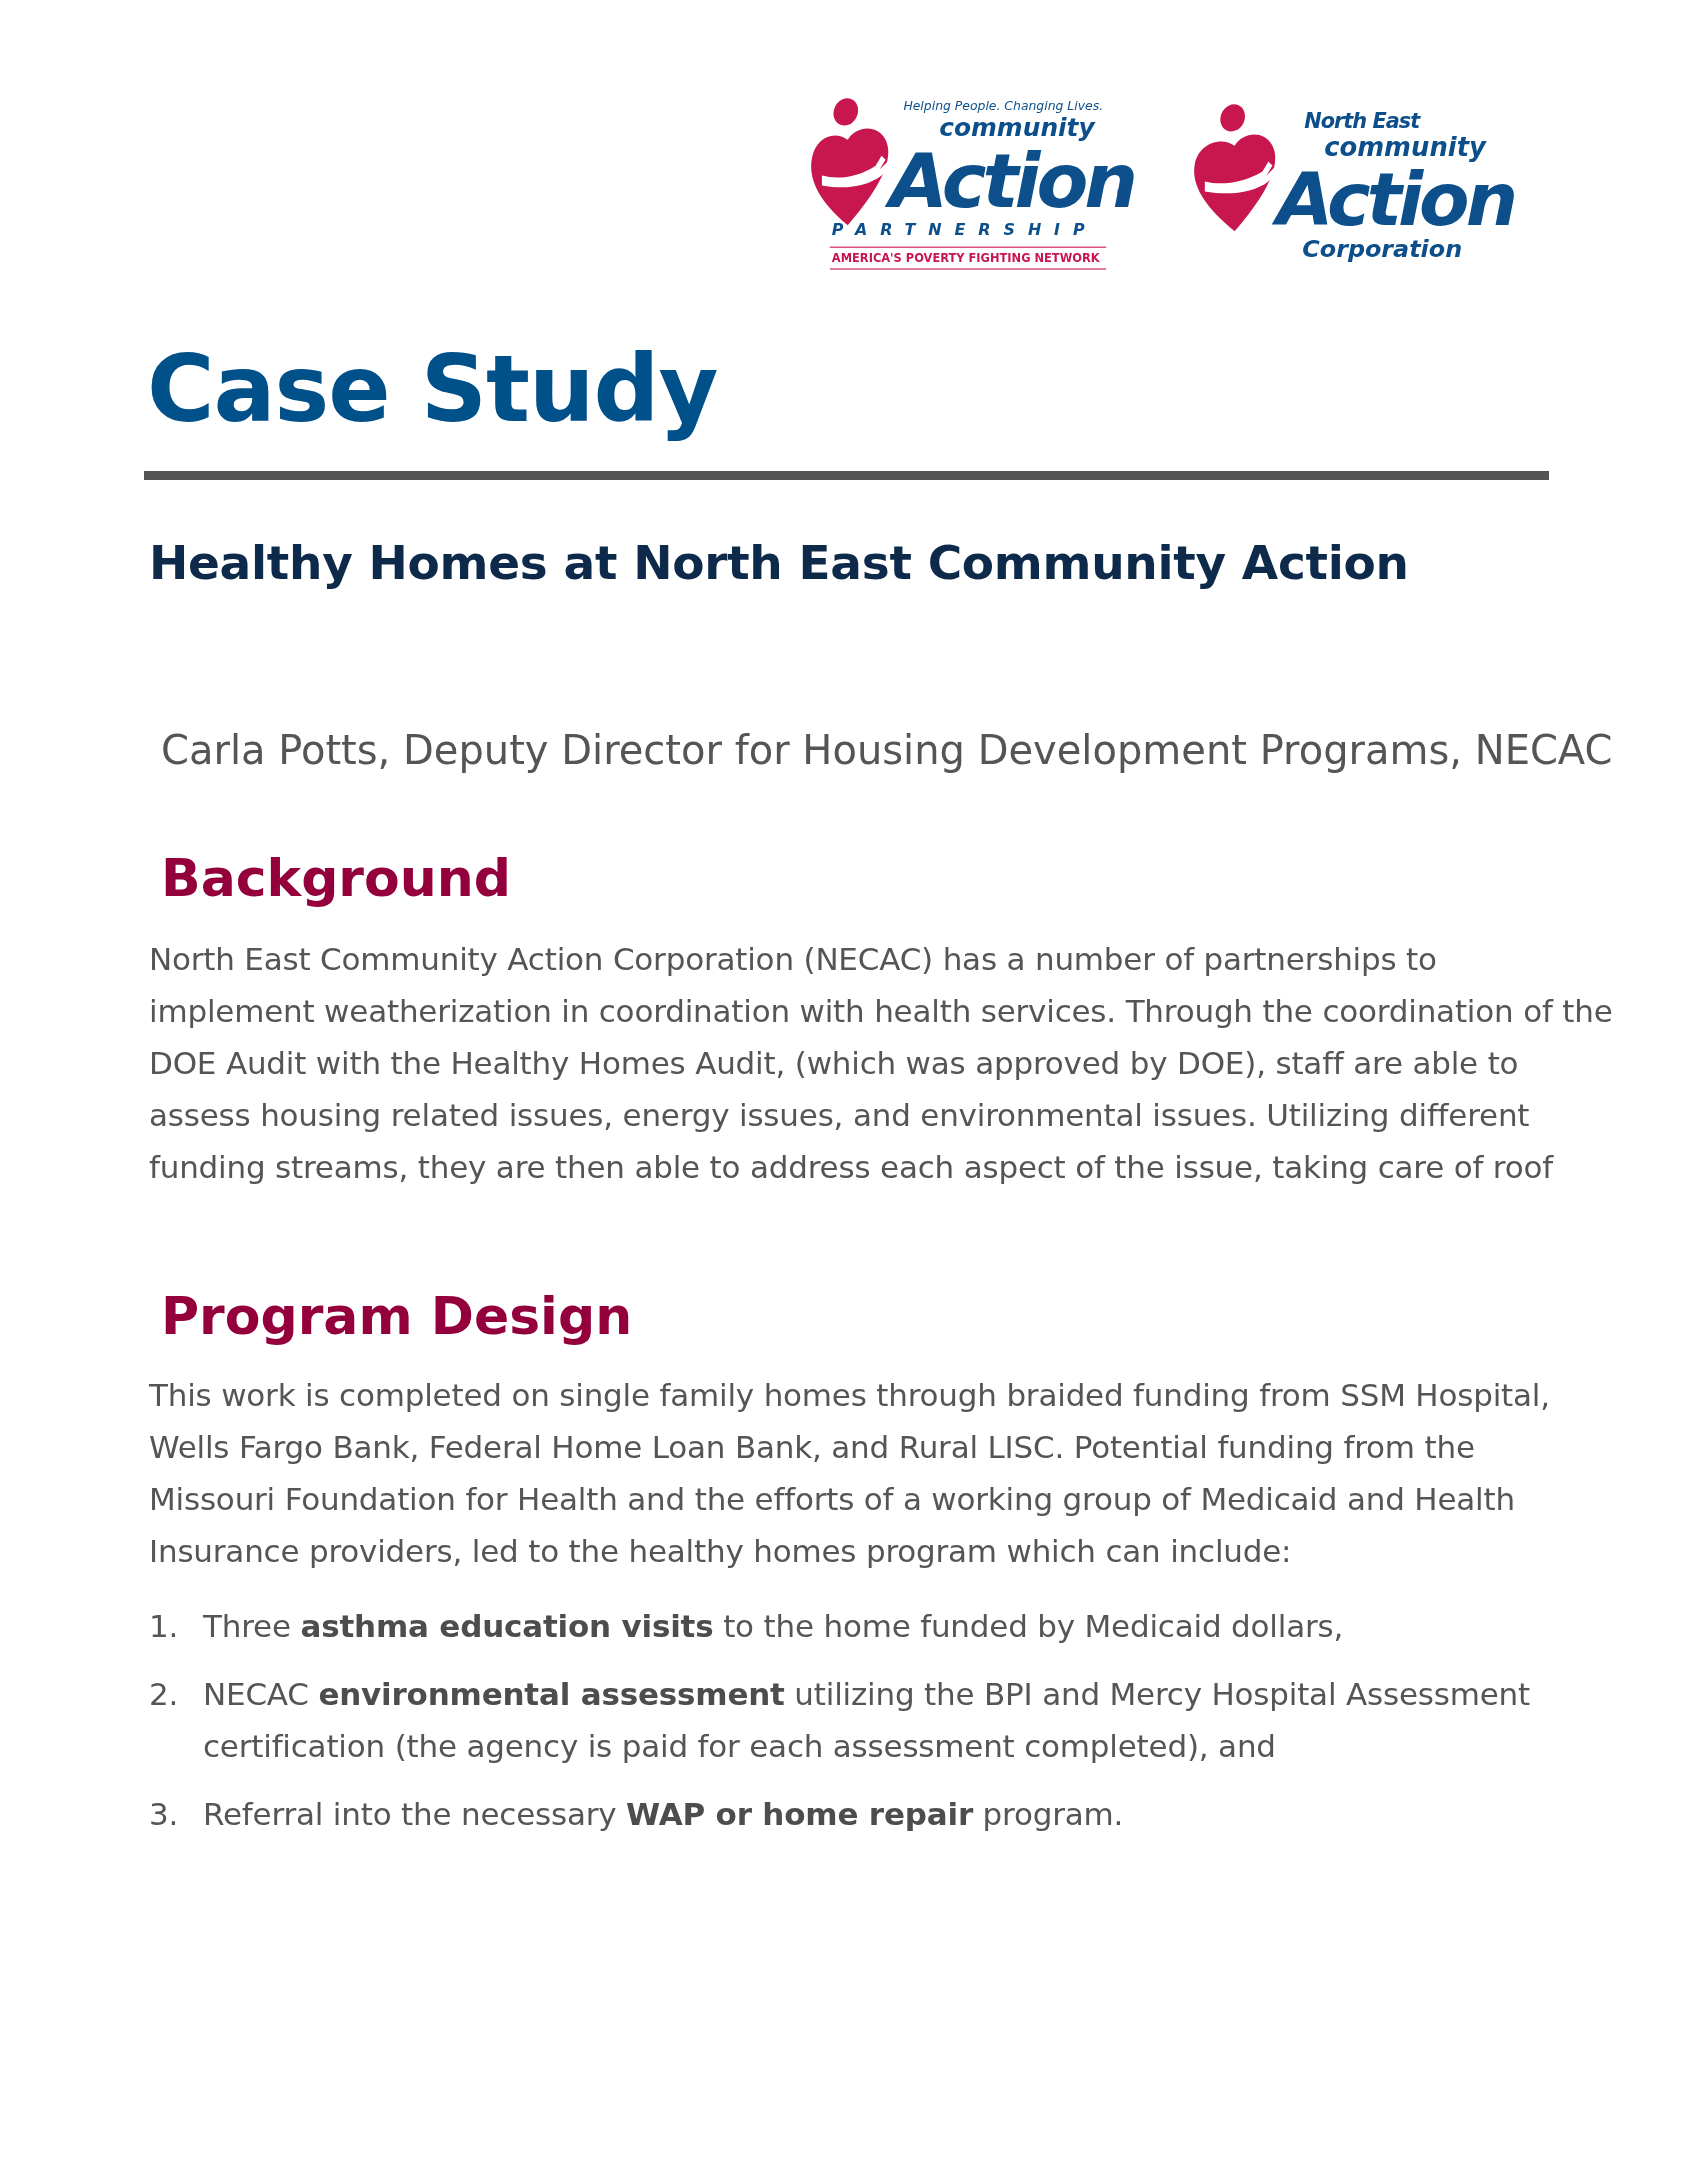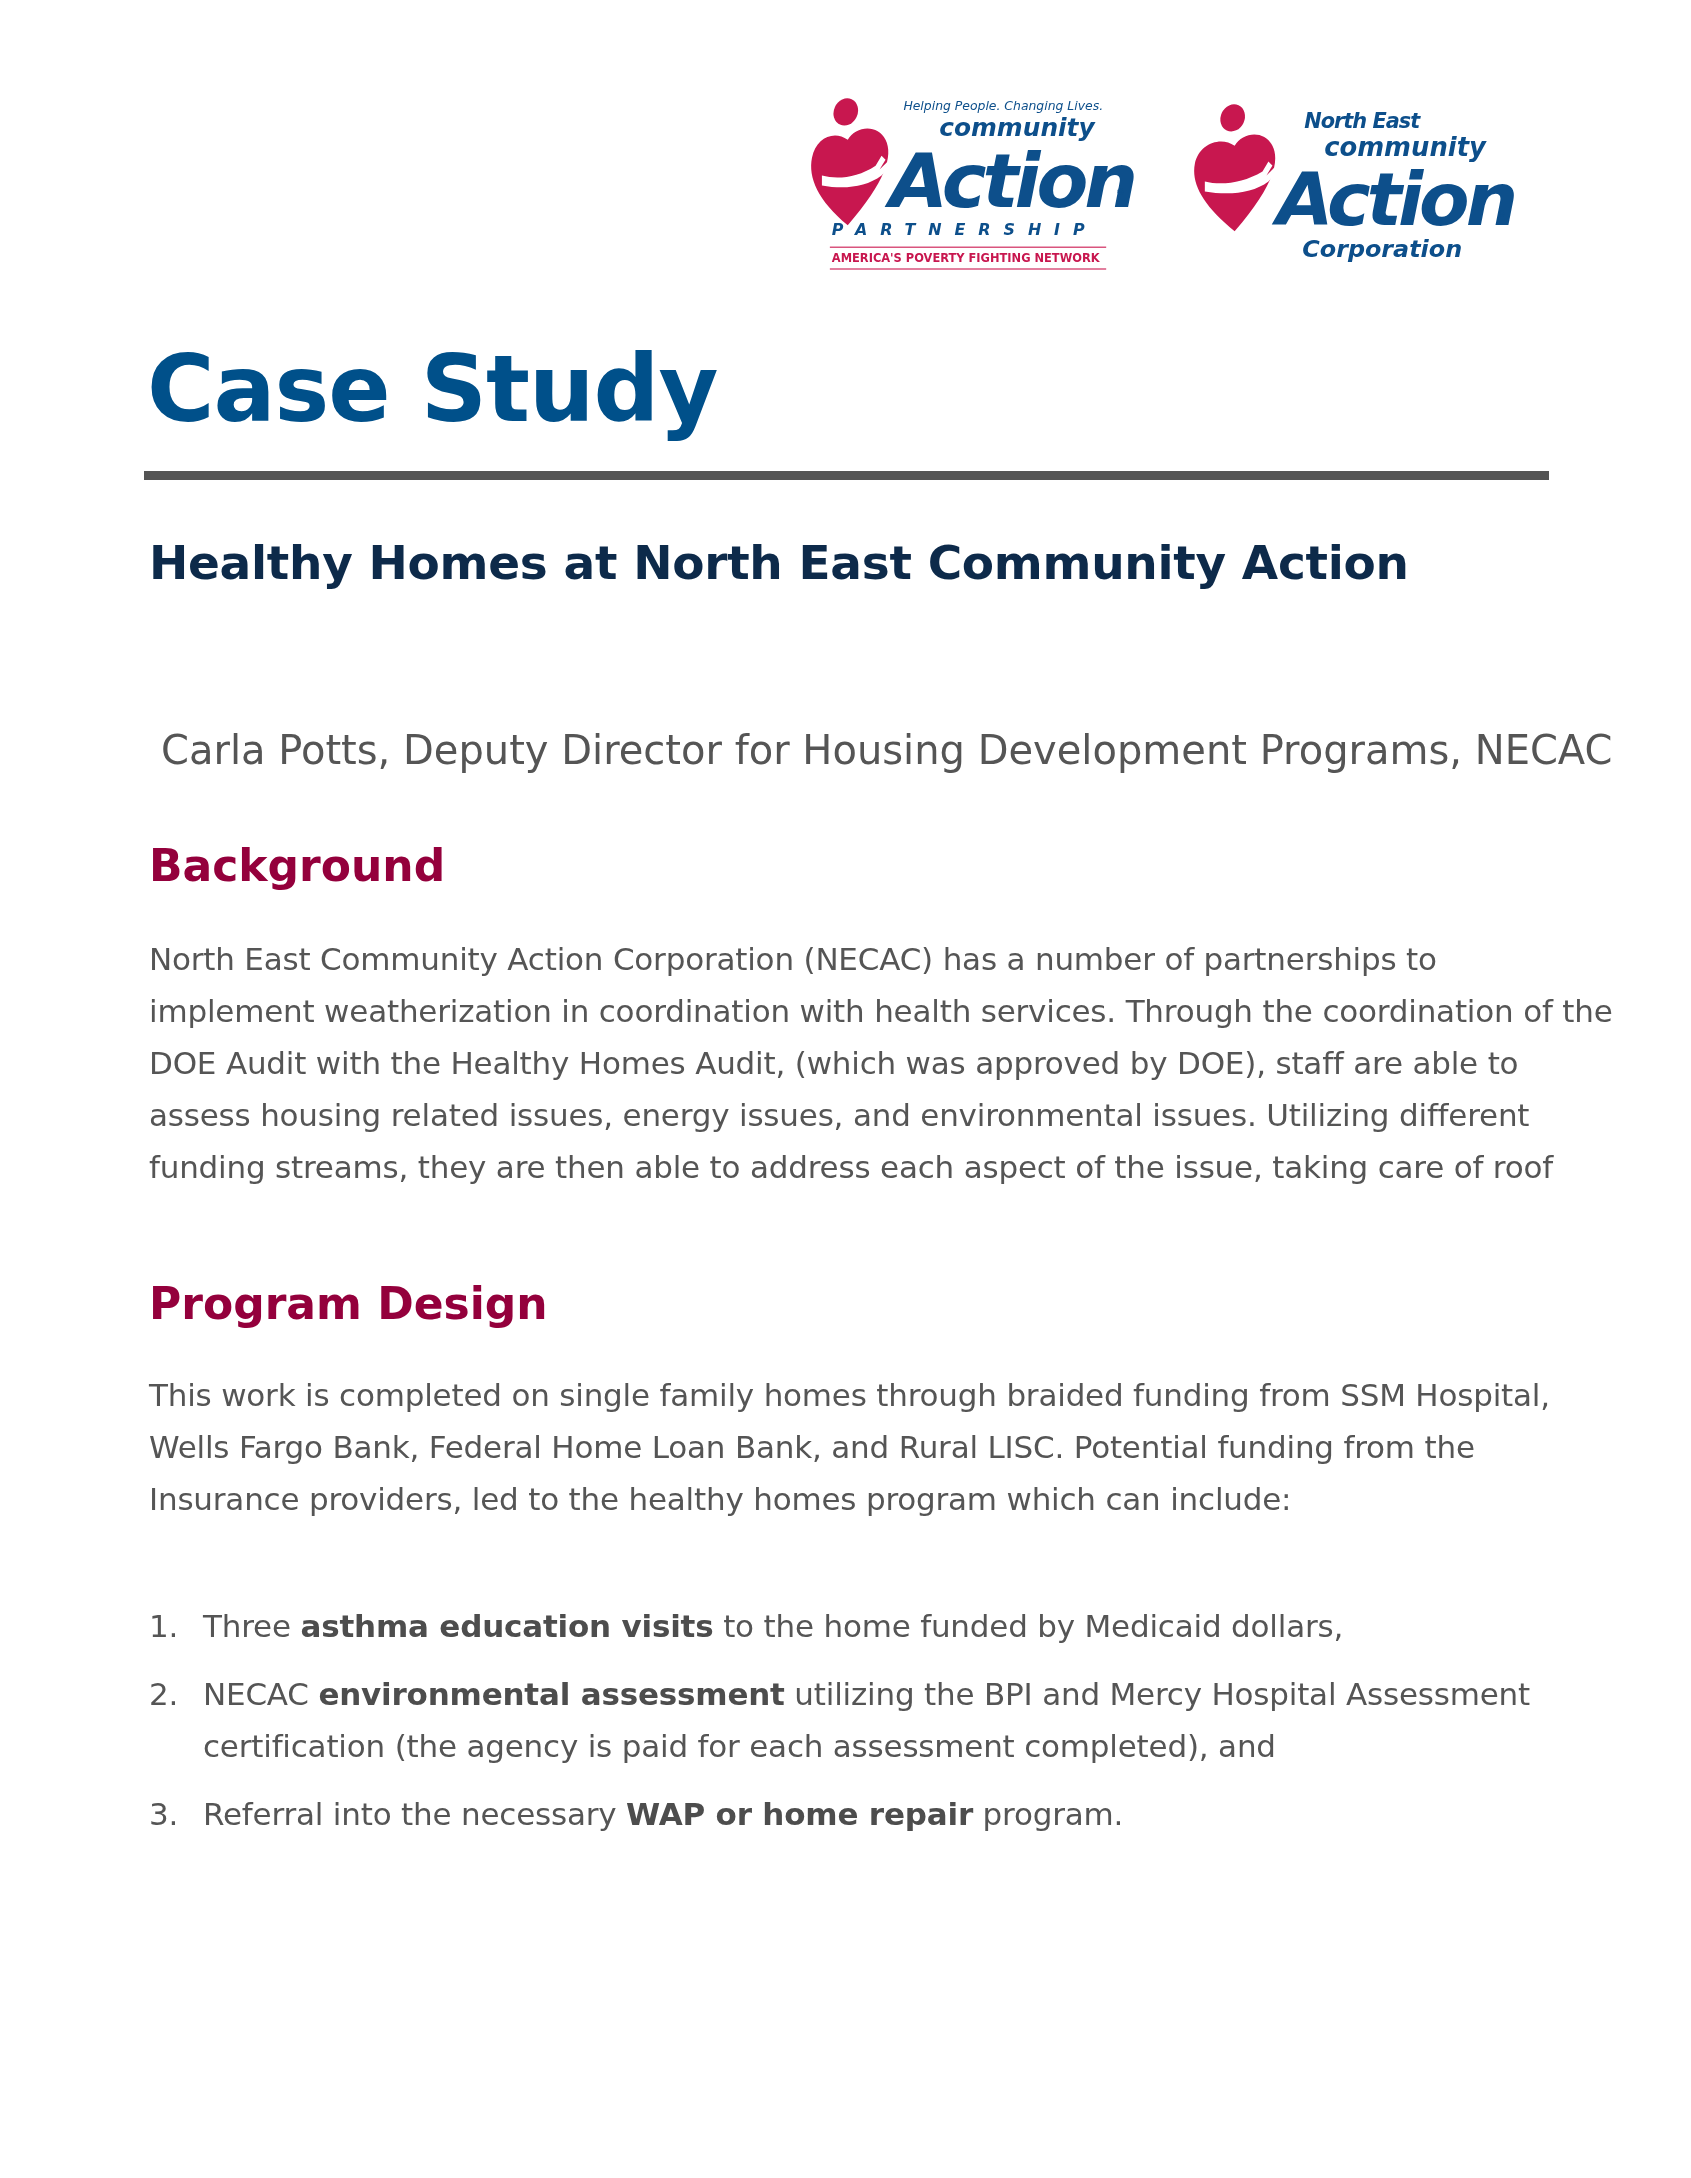--- a/index.html
+++ b/index.html
@@ -17,21 +17,21 @@
   #doc-title { left: 147px; top: 335px; margin: 0; font-family: "DejaVu Sans", sans-serif;
                font-weight: bold; font-size: 92px; line-height: 109px; color: #00508a; letter-spacing: -1px; }
   #title-rule { left: 144px; top: 471px; width: 1405px; height: 9px; background: #545454; }
 
   
   #subtitle { left: 149px; top: 532px; width: 1413px; margin: 0; font-weight: bold; font-size: 47px;
               line-height: 62px; color: #0d2a4a; letter-spacing: -0.3px; }
   #author { left: 149px; top: 716px; margin: 12px; font-size: 40px; line-height: 44px; color: #555555; }
 
   
-  .section-h { margin: 0; font-weight: bold; font-size: 44px; line-height: 50px; color: #94003c; }
+  .section-h { margin: 12px; font-weight: bold; font-size: 52px; line-height: 50px; color: #94003c; }
   #bg-heading { left: 149px; top: 841px; }
   #pd-heading { left: 149px; top: 1279px; }
 
   
   .para { margin: 0; font-size: 31px; line-height: 52px; color: #555555; width: 1413px; letter-spacing: -0.2px; }
   .para .ln { display: block; white-space: nowrap; }
   #bg-para { left: 149px; top: 933px; }
   #pd-para { left: 149px; top: 1369px; }
 
   
@@ -92,20 +92,21 @@
   <span class="ln">implement weatherization in coordination with health services. Through the coordination of the</span>
   <span class="ln">DOE Audit with the Healthy Homes Audit, (which was approved by DOE), staff are able to</span>
   <span class="ln">assess housing related issues, energy issues, and environmental issues. Utilizing different</span>
   <span class="ln">funding streams, they are then able to address each aspect of the issue, taking care of roof</span>
 </p>
 
 <h3 class="abs section-h" id="pd-heading">Program Design</h3>
 <p class="abs para" id="pd-para">
   <span class="ln">This work is completed on single family homes through braided funding from SSM Hospital,</span>
   <span class="ln">Wells Fargo Bank, Federal Home Loan Bank, and Rural LISC. Potential funding from the</span>
+  <span class="ln">Missouri Foundation for Health and the efforts of a working group of Medicaid and Health</span>
   <span class="ln">Insurance providers, led to the healthy homes program which can include:</span>
 </p>
 
 <ol class="abs" id="program-list">
   <li>
     <span class="num">1.</span>
     <span class="ln"><span>Three </span><b>asthma education visits</b><span> to the home funded by Medicaid dollars,</span></span>
   </li>
   <li>
     <span class="num">2.</span>

